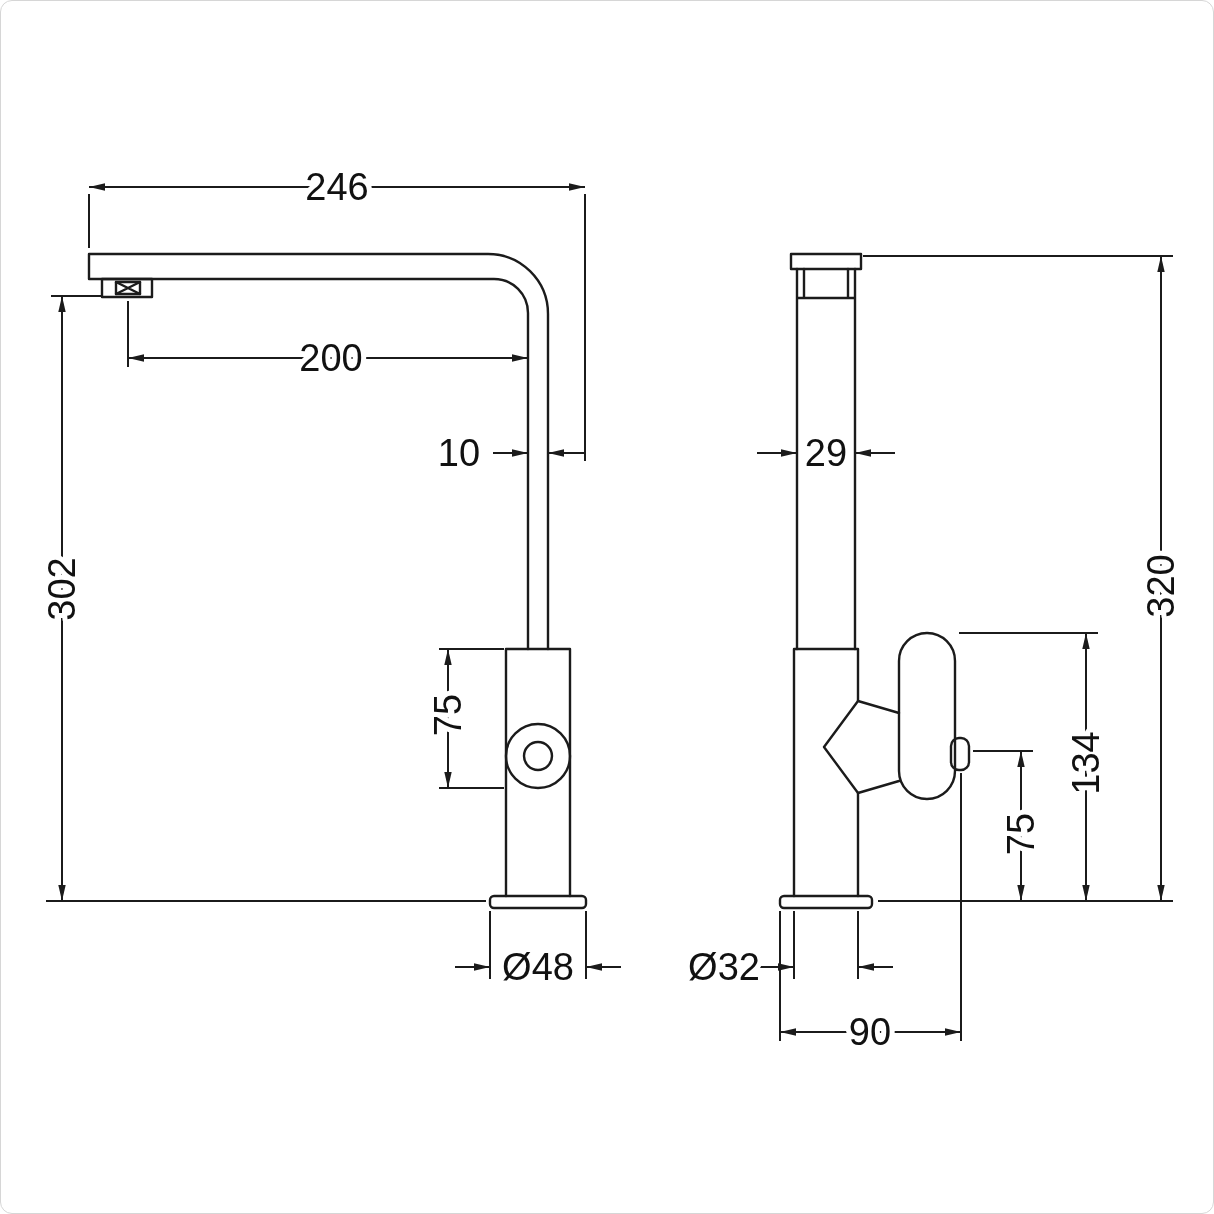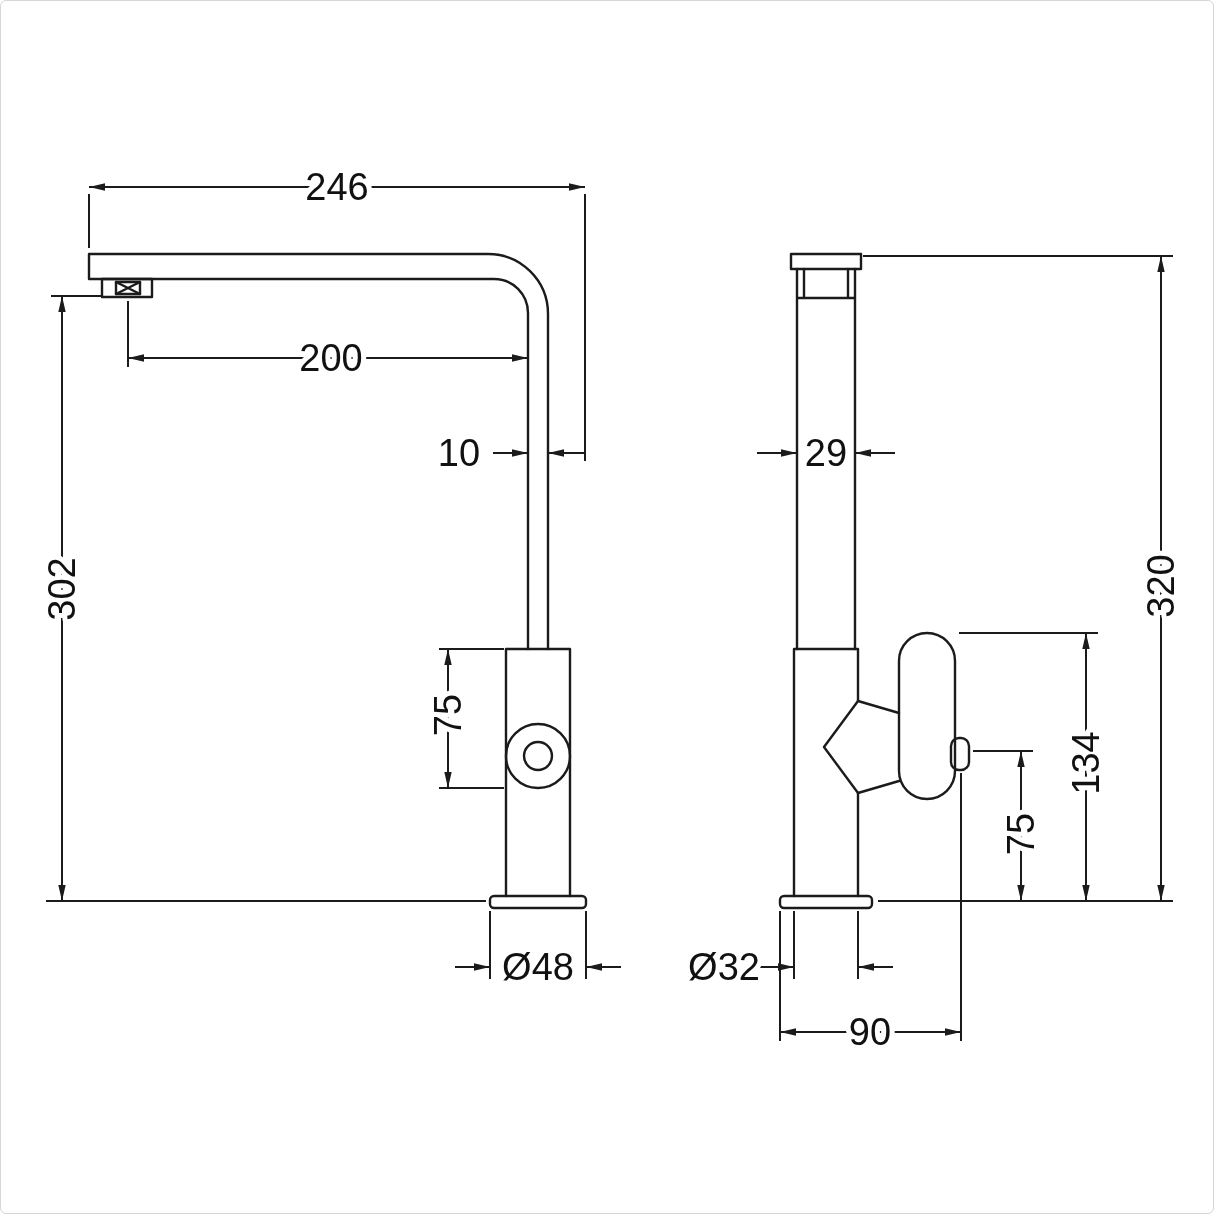--- a/index.html
+++ b/index.html
@@ -1,20 +1,20 @@
 <!DOCTYPE html>
 <html><head>
 <meta charset="utf-8">
 <style>
   html, body { margin: 0; padding: 0; background: #ffffff; }
   .frame {
     width: 1214px; height: 1214px;
     box-sizing: border-box;
     border: 1px solid #d6d6d6;
-    border-radius: 6px;
+    border-radius: 12px;
     background: #ffffff;
     position: relative;
     overflow: hidden;
   }
   svg { display: block; }
   .obj  { fill: none; stroke: #1b1b1b; stroke-width: 2.4; stroke-linejoin: round; stroke-linecap: round; }
   .dim  { fill: none; stroke: #1b1b1b; stroke-width: 2;   stroke-linecap: butt; }
   .ext  { fill: none; stroke: #1b1b1b; stroke-width: 2;   stroke-linecap: butt; }
   .dimtext {
     font-family: "Liberation Sans", sans-serif;

